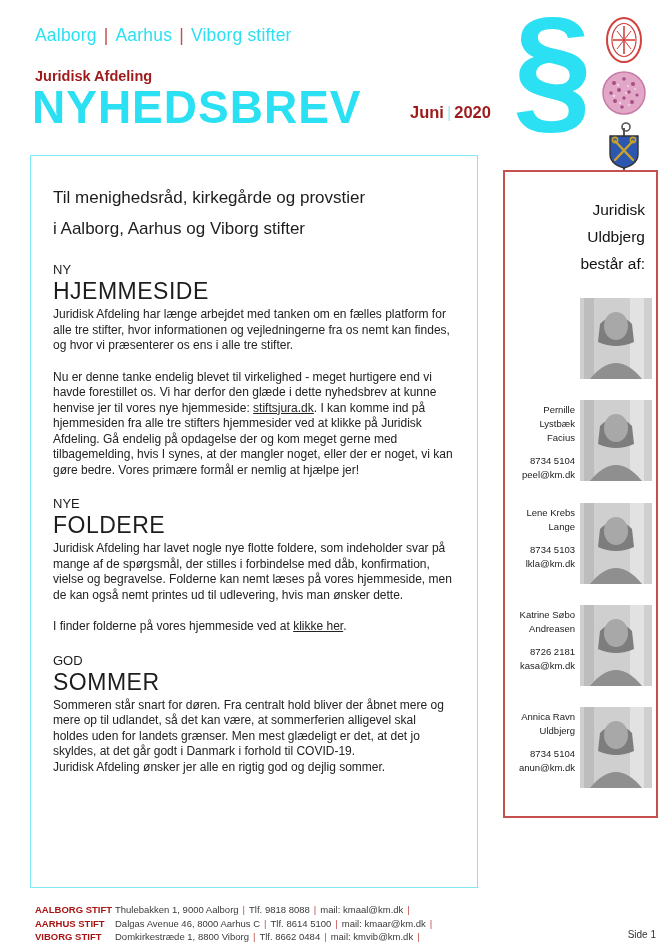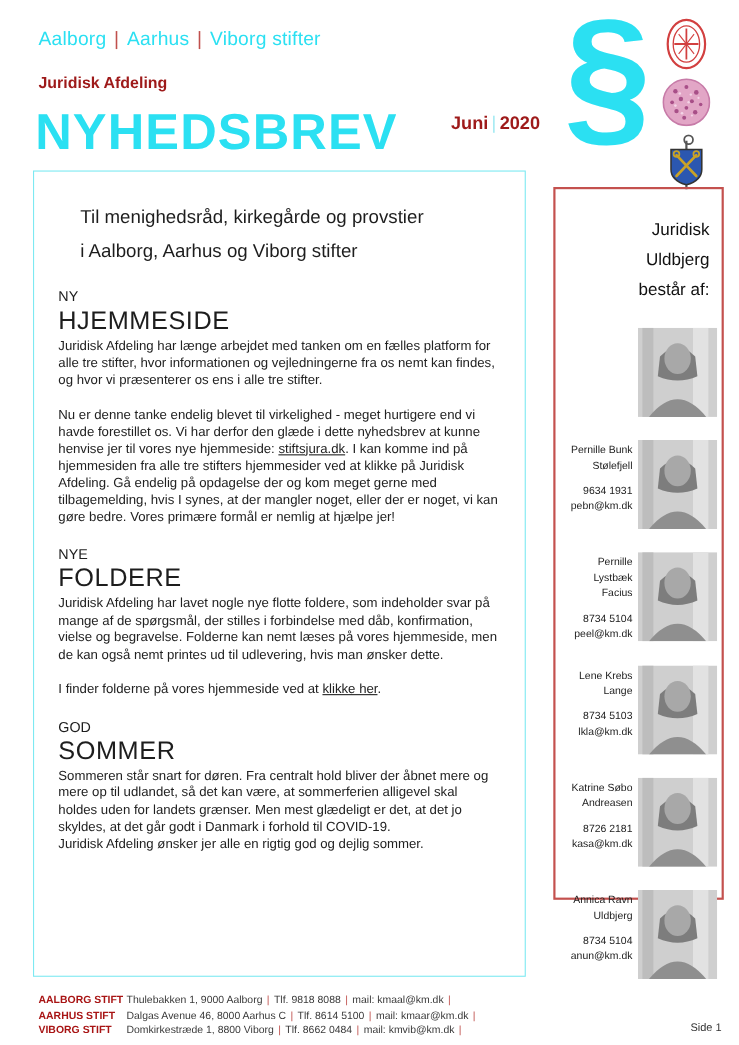--- a/index.html
+++ b/index.html
@@ -3,29 +3,29 @@
 <meta charset="utf-8">
 <style>
   * { margin:0; padding:0; box-sizing:border-box; }
   html,body { width:672px; height:950px; background:#ffffff; font-family:"Liberation Sans", sans-serif; color:#1d1d1d; }
   body { position:relative; overflow:hidden; }
 
   
   .stifts-line { position:absolute; left:35px; top:25px; font-size:17.5px; color:#2be0f2; letter-spacing:.2px; }
   .stifts-line .pipe { color:#c0504d; padding:0 7px; }
   .department { position:absolute; left:35px; top:68px; font-size:14.5px; font-weight:bold; color:#9e1a1a; }
-  .news-title { position:absolute; left:32px; top:92px; font-size:46px; font-weight:bold; color:#2be0f2; letter-spacing:1px; }
+  .news-title { position:absolute; left:32px; top:80px; font-size:46px; font-weight:bold; color:#2be0f2; letter-spacing:1px; }
   .issue { position:absolute; left:410px; top:103px; font-size:16.5px; font-weight:bold; color:#9e1a1a; }
   .issue .pipe { color:#9fe9f2; padding:0 3px; font-weight:normal; }
   .par-symbol { position:absolute; left:513px; top:-12px; font-size:142px; line-height:160px; color:#2be0f2; font-weight:bold; }
   .seals { position:absolute; left:600px; top:16px; width:48px; display:flex; flex-direction:column; align-items:center; gap:7px; }
 
   
   .main-box { position:absolute; left:30px; top:155px; width:448px; height:733px; border:1px solid #7de9f2; padding:26px 24px 0 22px; }
-  .intro { font-size:17px; line-height:31px; margin-bottom:12px;margin-left:20px; }
+  .intro { font-size:17px; line-height:31px; margin-bottom:12px; }
   .section .kicker { font-size:13px; margin-top:17px; line-height:17px; }
   .section .heading { font-size:23px; font-weight:normal; letter-spacing:.5px; line-height:27px; }
   .paras p.body { font-size:12px; line-height:15.5px; margin-top:16px; color:#222; }
   .paras p.body:first-child { margin-top:2px; }
   .paras p.body.tight { margin-top:0; }
   .link { color:inherit; text-decoration:underline; cursor:pointer; }
 
   
   .sidebar { position:absolute; left:503px; top:170px; width:155px; height:648px; border:2px solid #c4514e; }
   .sidebar-title { margin:24px 11px 0 0; text-align:right; font-size:15.5px; line-height:27px; color:#111; }
@@ -153,35 +153,20 @@
     <svg class="staff-photo" viewBox="0 0 72 81" preserveAspectRatio="none">
       <rect width="72" height="81" fill="#cfcfcf"></rect>
       <rect x="50" y="0" width="14" height="81" fill="#e2e2e2"></rect>
       <rect x="4" y="0" width="10" height="81" fill="#bdbdbd"></rect>
       <path d="M20 26 q16 -16 32 0 l2 18 q-18 8 -36 0 Z" fill="#7d7d7d"></path>
       <ellipse cx="36" cy="28" rx="12" ry="14" fill="#a8a8a8"></ellipse>
       <path d="M10 81 q26 -32 52 0 Z" fill="#8f8f8f"></path>
     </svg>
   </div>
 
-  <div class="staff-entry">
-    <div class="staff-text">
-      <div class="staff-name">Pernille Bunk Stølefjell</div>
-      <div class="staff-phone">9634 1931</div>
-      <div class="staff-email">pebn@km.dk</div>
-    </div>
-    <svg class="staff-photo" viewBox="0 0 72 81" preserveAspectRatio="none">
-      <rect width="72" height="81" fill="#cfcfcf"></rect>
-      <rect x="50" y="0" width="14" height="81" fill="#e2e2e2"></rect>
-      <rect x="4" y="0" width="10" height="81" fill="#bdbdbd"></rect>
-      <path d="M20 26 q16 -16 32 0 l2 18 q-18 8 -36 0 Z" fill="#7d7d7d"></path>
-      <ellipse cx="36" cy="28" rx="12" ry="14" fill="#a8a8a8"></ellipse>
-      <path d="M10 81 q26 -32 52 0 Z" fill="#8f8f8f"></path>
-    </svg>
-  </div>
 
   <div class="staff-entry">
     <div class="staff-text">
       <div class="staff-name">Pernille Lystbæk Facius</div>
       <div class="staff-phone">8734 5104</div>
       <div class="staff-email">peel@km.dk</div>
     </div>
     <svg class="staff-photo" viewBox="0 0 72 81" preserveAspectRatio="none">
       <rect width="72" height="81" fill="#cfcfcf"></rect>
       <rect x="50" y="0" width="14" height="81" fill="#e2e2e2"></rect>

